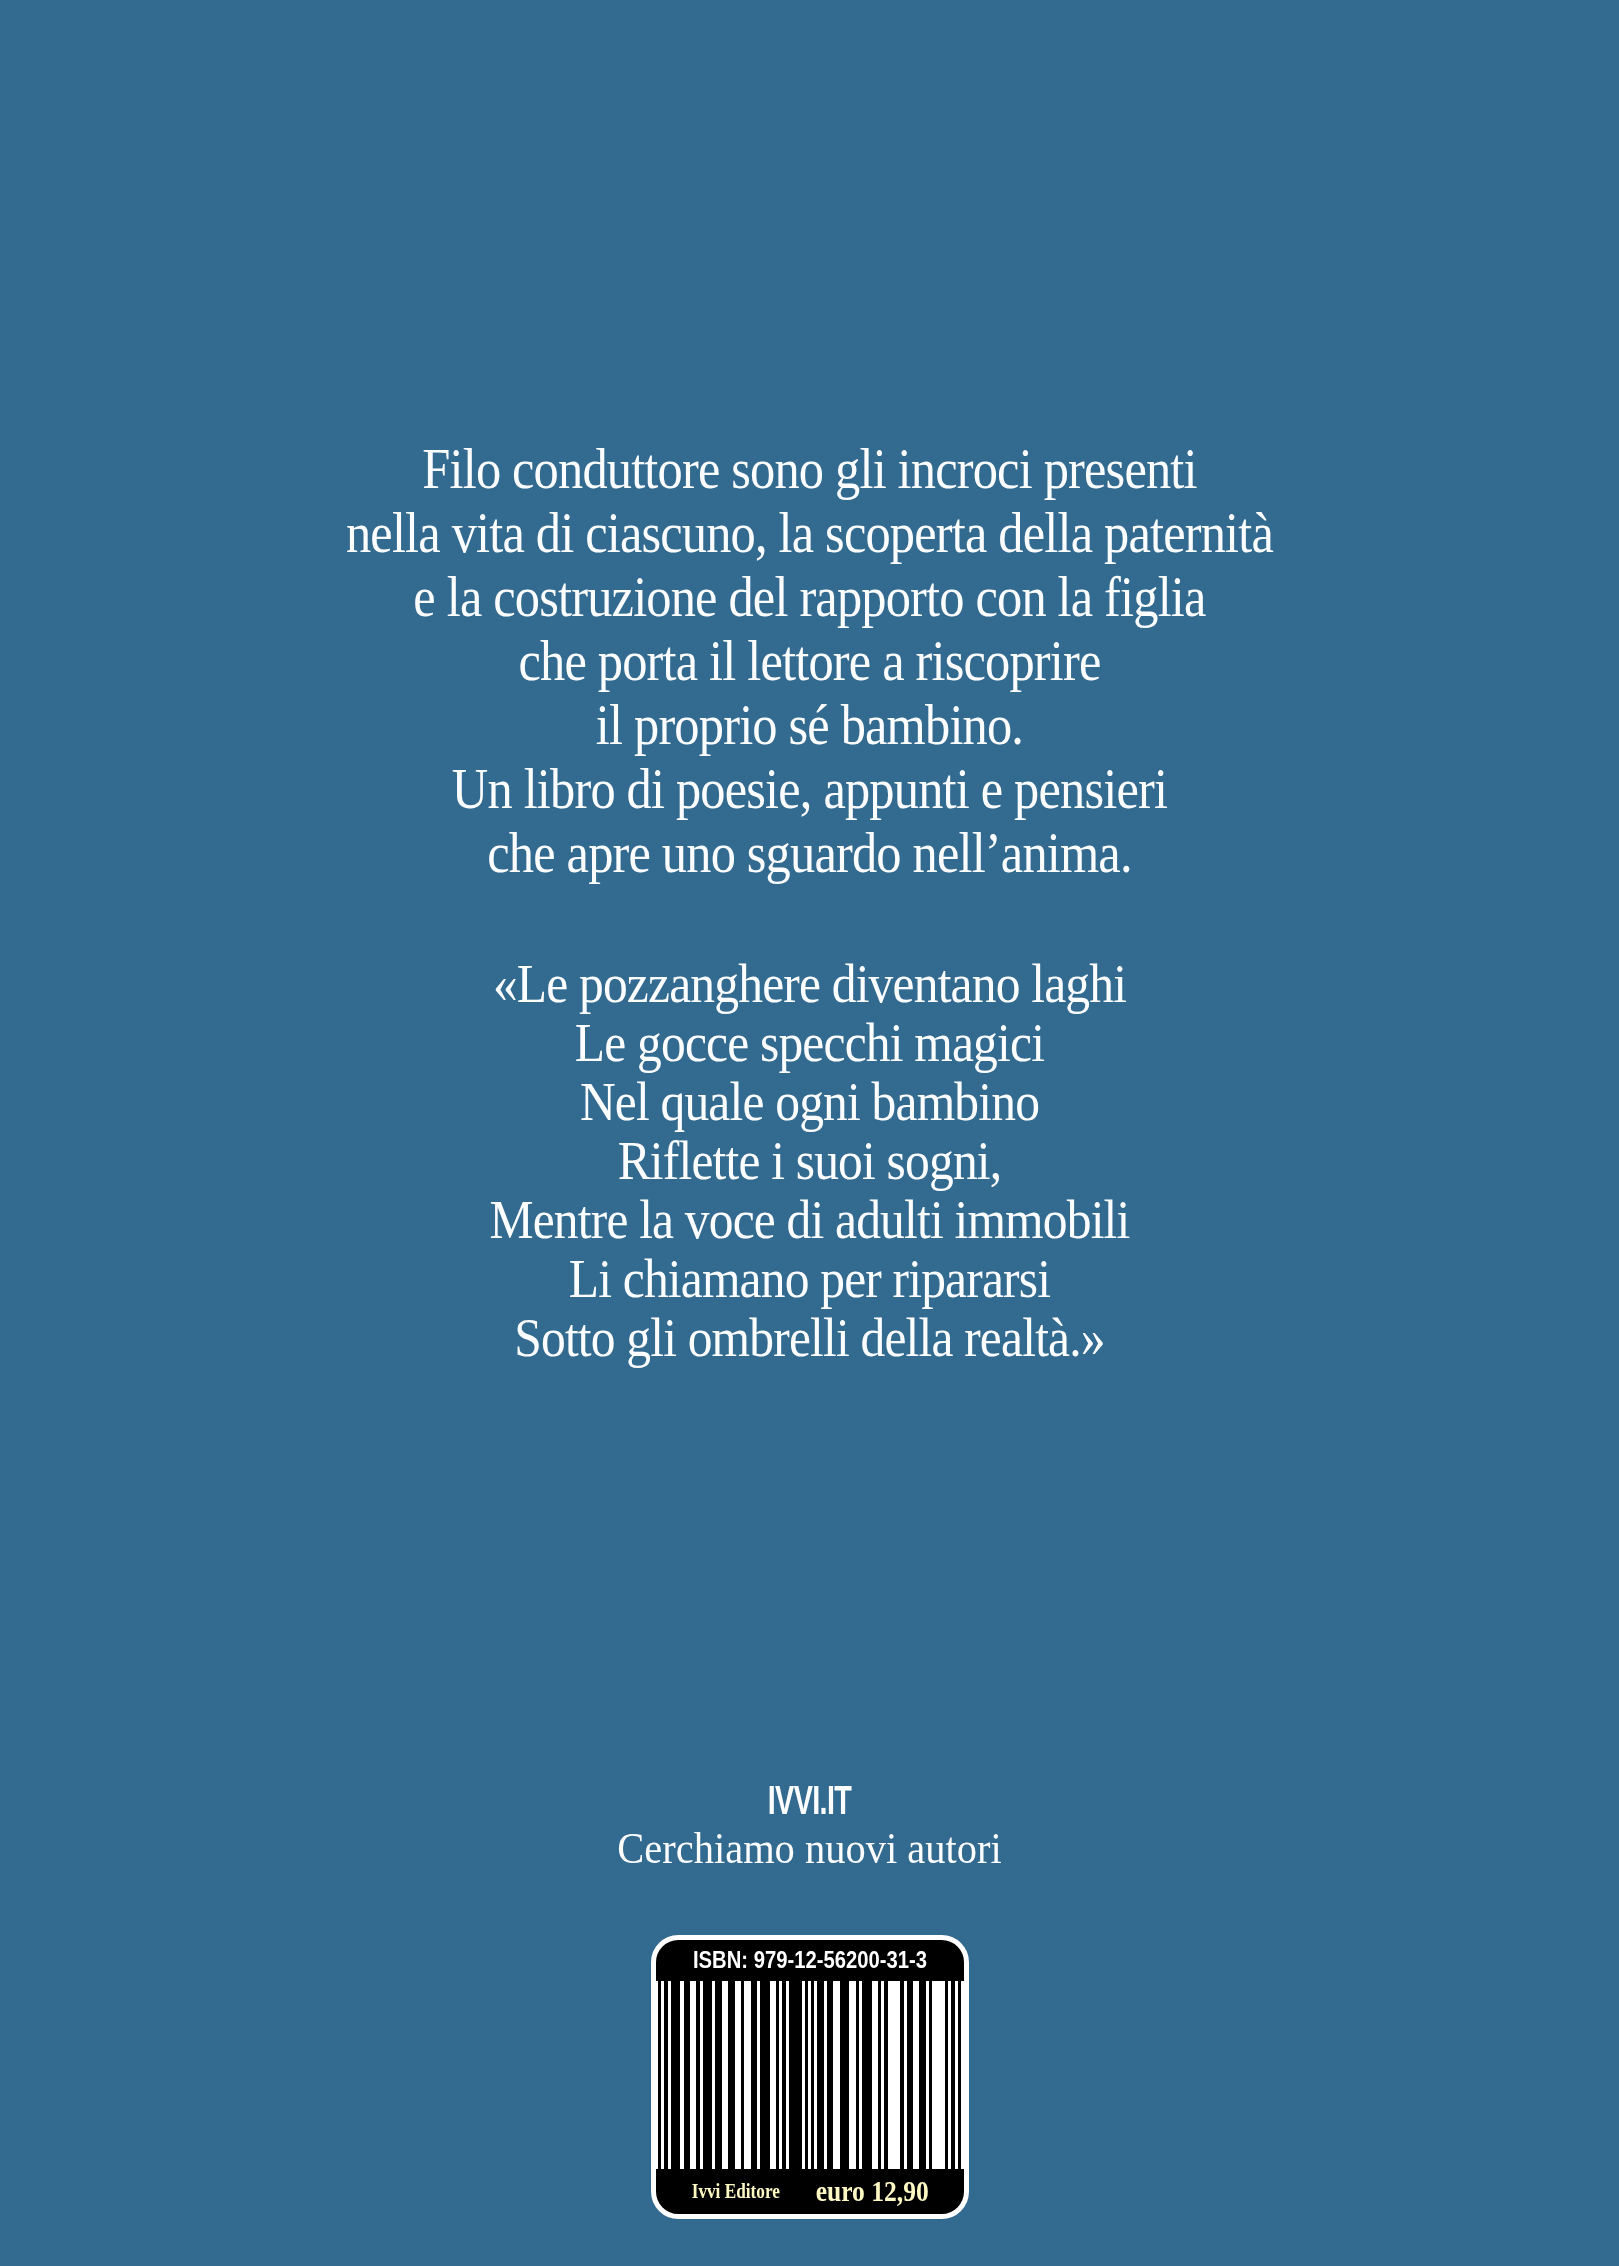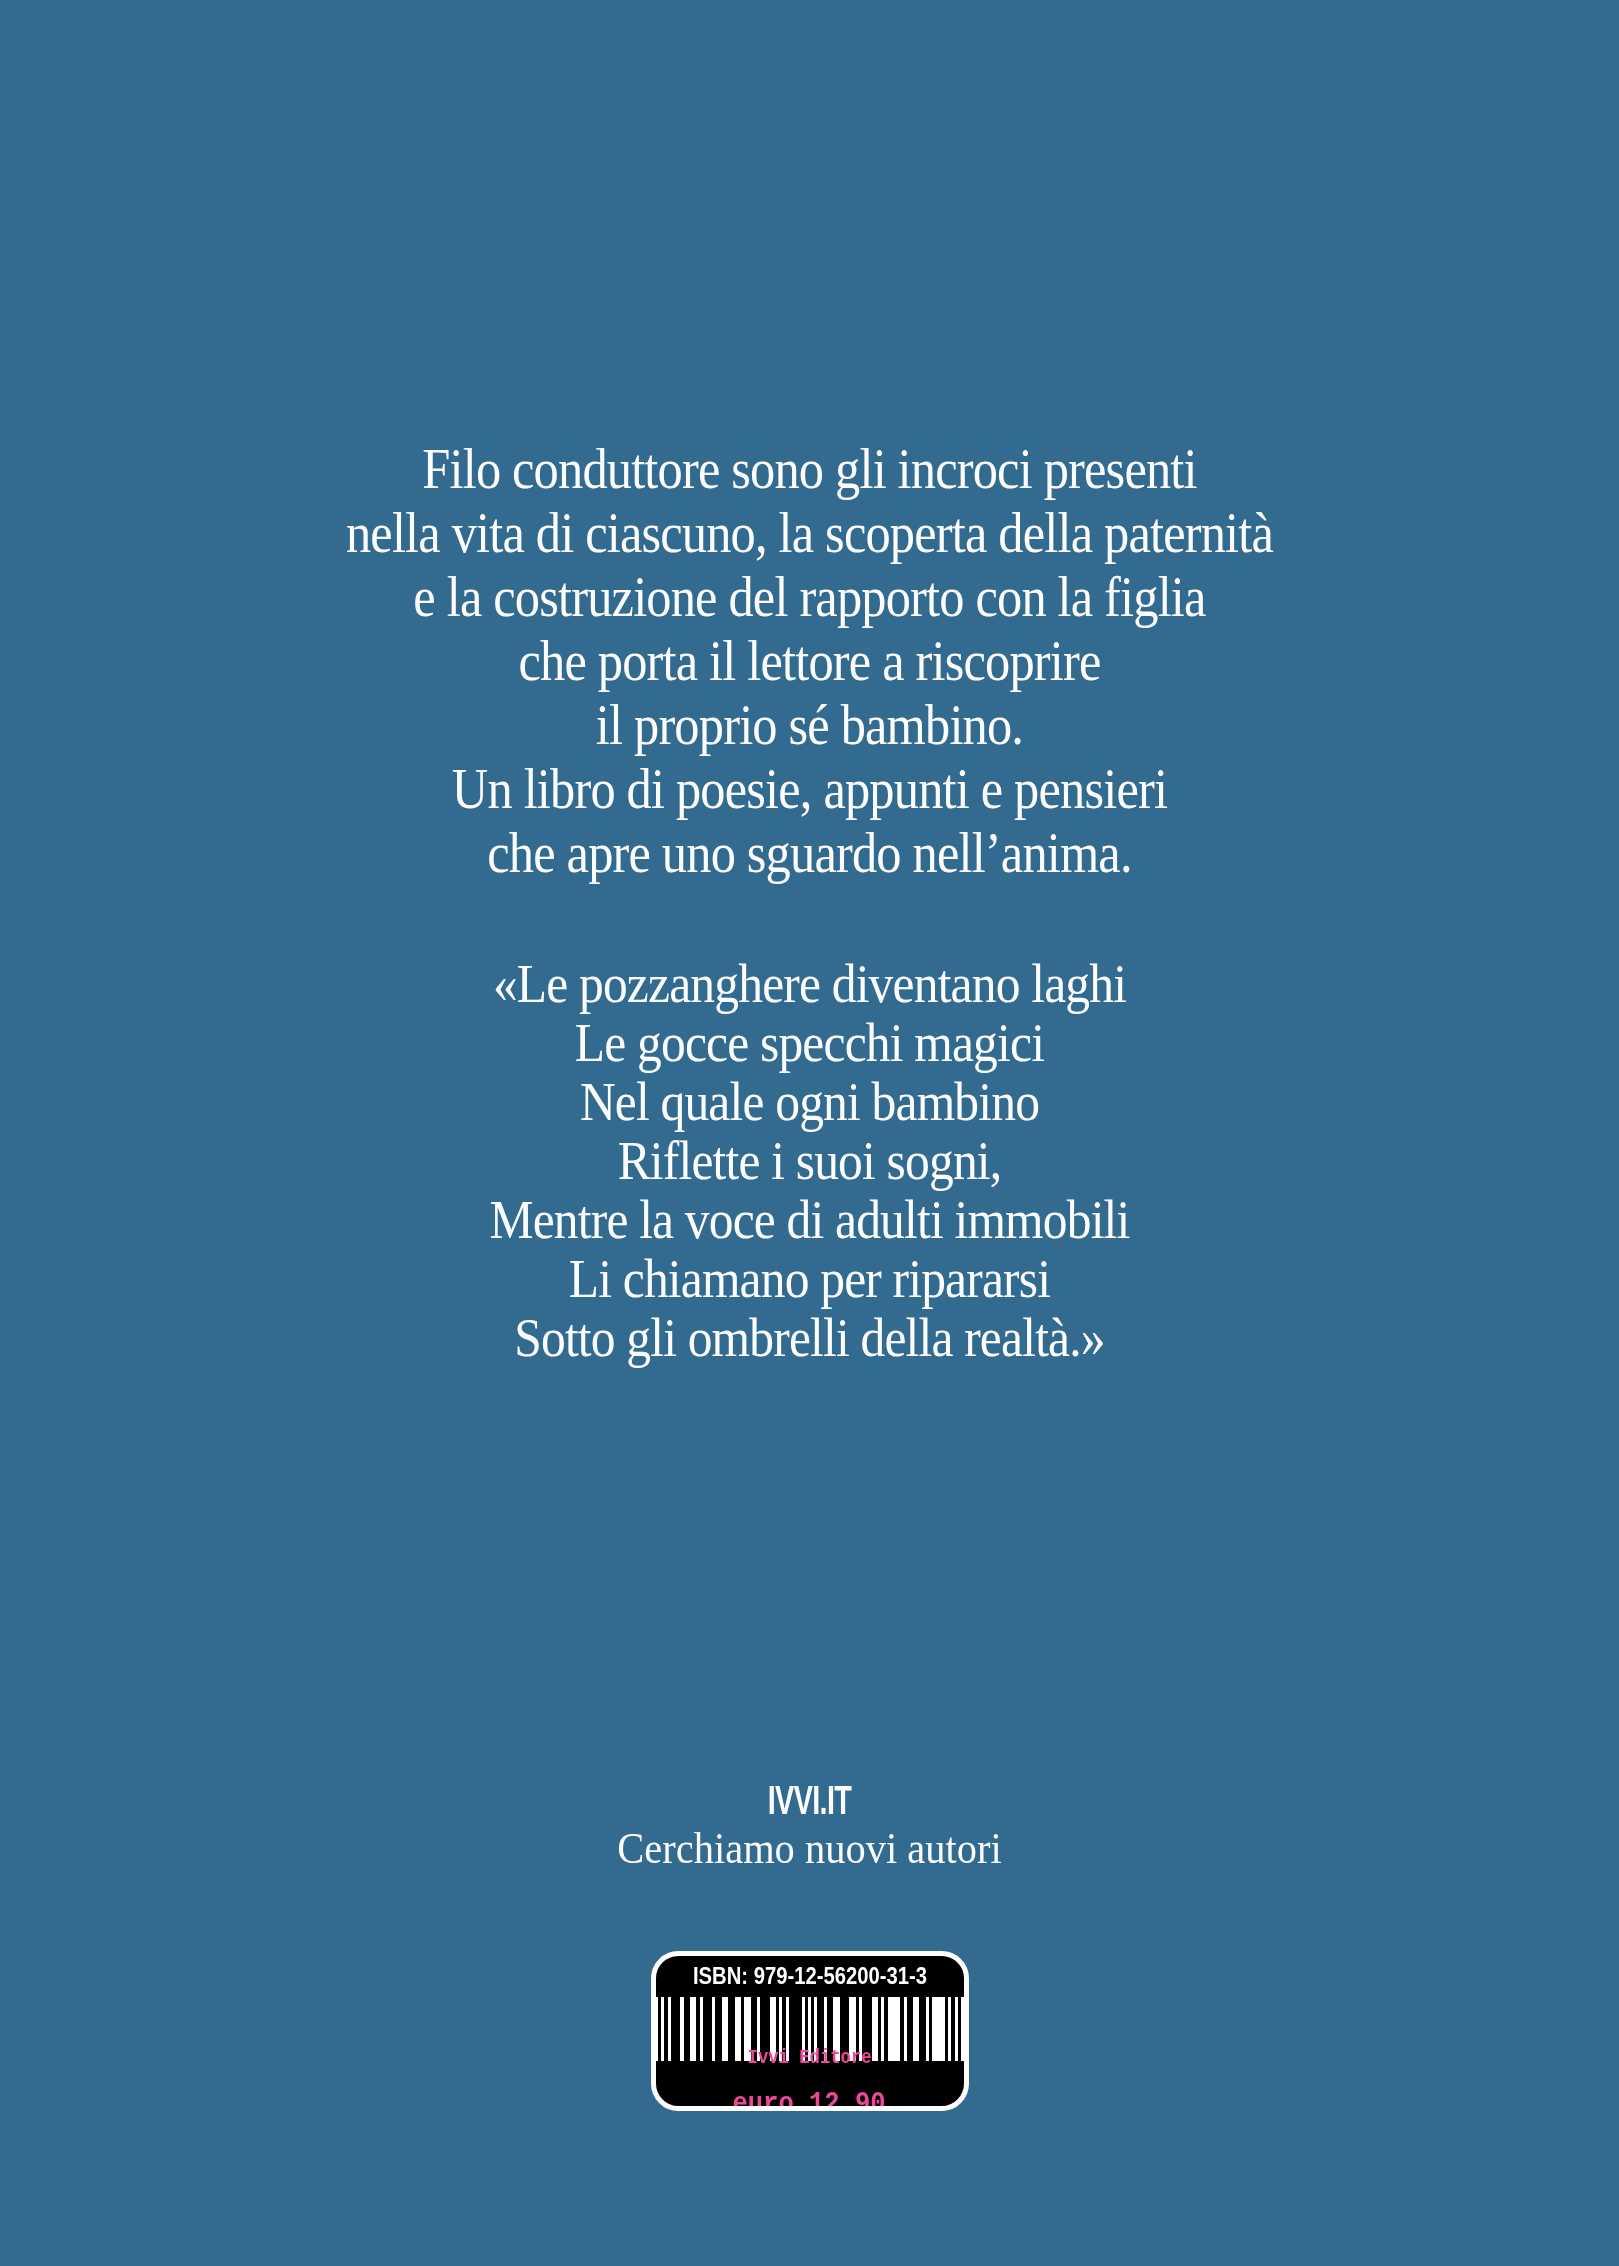--- a/index.html
+++ b/index.html
@@ -30,43 +30,42 @@
   }
   .publisher-tagline{
     position:absolute;left:0;width:100%;top:1824px;
     text-align:center;color:#fcfdfe;
     font-size:44px;line-height:49px;
     transform:scaleX(0.92);transform-origin:50% 50%;
   }
 
   .barcode-box{
     position:absolute;top:1935px;left:50%;transform:translateX(-50%);
-    width:318px;height:160px;box-sizing:border-box;
+    width:318px;height:284px;box-sizing:border-box;
     background:#000;border:5.5px solid #fff;border-radius:27.4px;
     display:grid;grid-template-rows:41px 1fr 45px;
     overflow:hidden;
-    margin-top:16px;
   }
   .barcode-isbn{
     display:flex;align-items:center;justify-content:center;
     color:#fff;font-family:"Liberation Sans", sans-serif;
     font-weight:700;font-size:23px;white-space:nowrap;
     transform:scaleX(0.88);
   }
   .barcode-band{
     background:#fff;
     display:flex;align-items:stretch;justify-content:center;
     padding:0 1.8px;
   }
   .barcode-bars{display:flex;height:100%;}
   .barcode-bars .module{width:3.2px;height:100%;}
   .barcode-bars .module.on{background:#000;}
   .barcode-footer{
     display:flex;align-items:center;justify-content:center;gap:18.3px;
-    color:#ec4899;font-family:Liberation Mono, monospace;white-space:nowrap;flex-direction:column;
+    color:#fef9c3;font-family:Liberation Serif, serif;white-space:nowrap;
   }
   .barcode-publisher{font-size:21px;font-weight:700;transform:scaleX(0.82);}
   .barcode-price{font-size:29px;font-weight:700;transform:scaleX(0.88);}
 </style>
 </head>
 <body>
 
 <div class="cover">
 
   <div class="textblock description">

